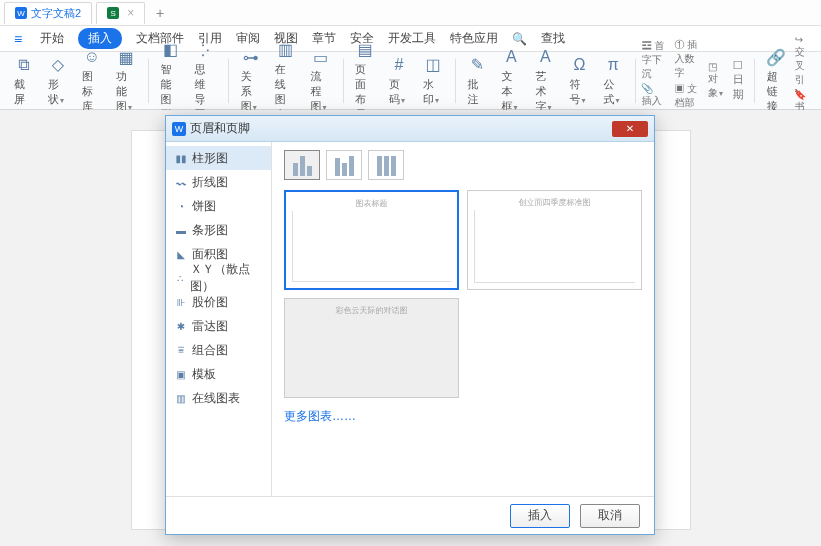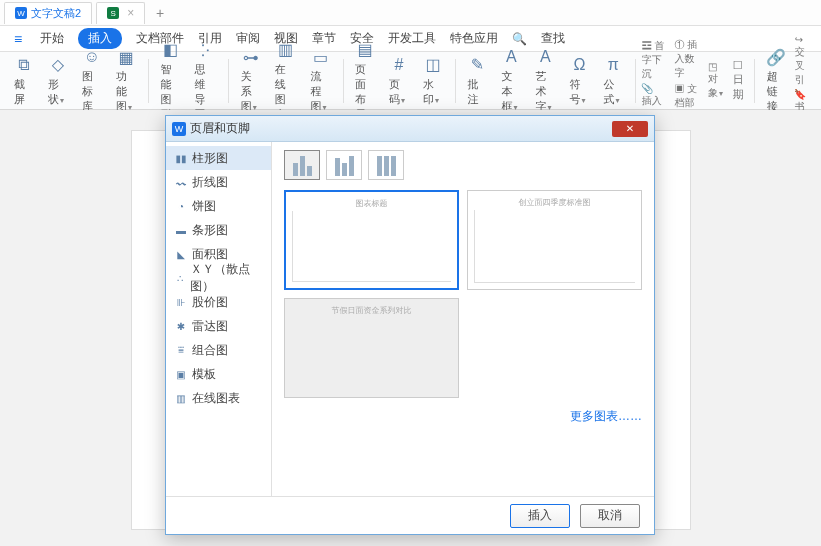--- a/index.html
+++ b/index.html
@@ -50,21 +50,21 @@
 .pv { border:1px solid #ccc; height:100px; padding:6px; display:flex; flex-direction:column;}
 .pv.sel { border:2px solid #1a73e8;}
 .pv-title { font-size:8px; text-align:center; color:#aaa; margin-bottom:2px;}
 .pv-chart { flex:1; display:flex; align-items:flex-end; gap:2px; border-left:1px solid #ddd; border-bottom:1px solid #ddd; padding:2px 2px 0 2px;}
 .pv-chart .grp { flex:1; display:flex; align-items:flex-end; gap:1px; justify-content:center;}
 .pv-chart .b { width:5px;}
 .c1{background:#4f81bd}.c3{background:#9bbb59}.c4{background:#8064a2}.c5{background:#f79646}
 .g1{background:#c55a7b}.g2{background:#a164a4}.g3{background:#6fa16e}.g4{background:#5f8fbd}
 .r1{background:#c0392b}.r2{background:#d98880}.r3{background:#888}
 
-.more-link { text-align:right; color:#1a73e8; font-size:12px; margin-top:10px;}
+.more-link { text-align:left; color:#1a73e8; font-size:12px; margin-top:10px;}
 
 .modal-foot { height:38px; border-top:1px solid #e0e0e0; display:flex; align-items:center; justify-content:flex-end; gap:10px; padding:0 14px;}
 .dlg-btn { min-width:60px; height:24px; border:1px solid #888; background:linear-gradient(#fff,#eee); font-size:12px; display:flex; align-items:center; justify-content:center; border-radius:2px;}
 .dlg-btn.primary { border-color:#1a73e8;}
 </style>
 </head>
 <body>
 
 <div class="titlebar">
   <div class="tab active">
@@ -315,21 +315,21 @@
                 <span class="b g1" style="height:85%"></span>
               </div>
             <div class="grp">
                 <span class="b g2" style="height:40%"></span>
                 <span class="b g3" style="height:60%"></span>
                 <span class="b g4" style="height:75%"></span>
               </div>
           </div>
         </div>
         <div class="pv" style="background:#eee">
-          <div class="pv-title">节假日面资金系列对比</div>
+          <div class="pv-title">彩色云天际的对话图</div>
           <div class="pv-chart" style="border:none">
             <div class="grp">
                 <span class="b r1" style="height:55%"></span>
                 <span class="b r2" style="height:70%"></span>
                 <span class="b r3" style="height:40%"></span>
               </div>
             <div class="grp">
                 <span class="b r1" style="height:80%"></span>
                 <span class="b r2" style="height:60%"></span>
                 <span class="b r3" style="height:85%"></span>

